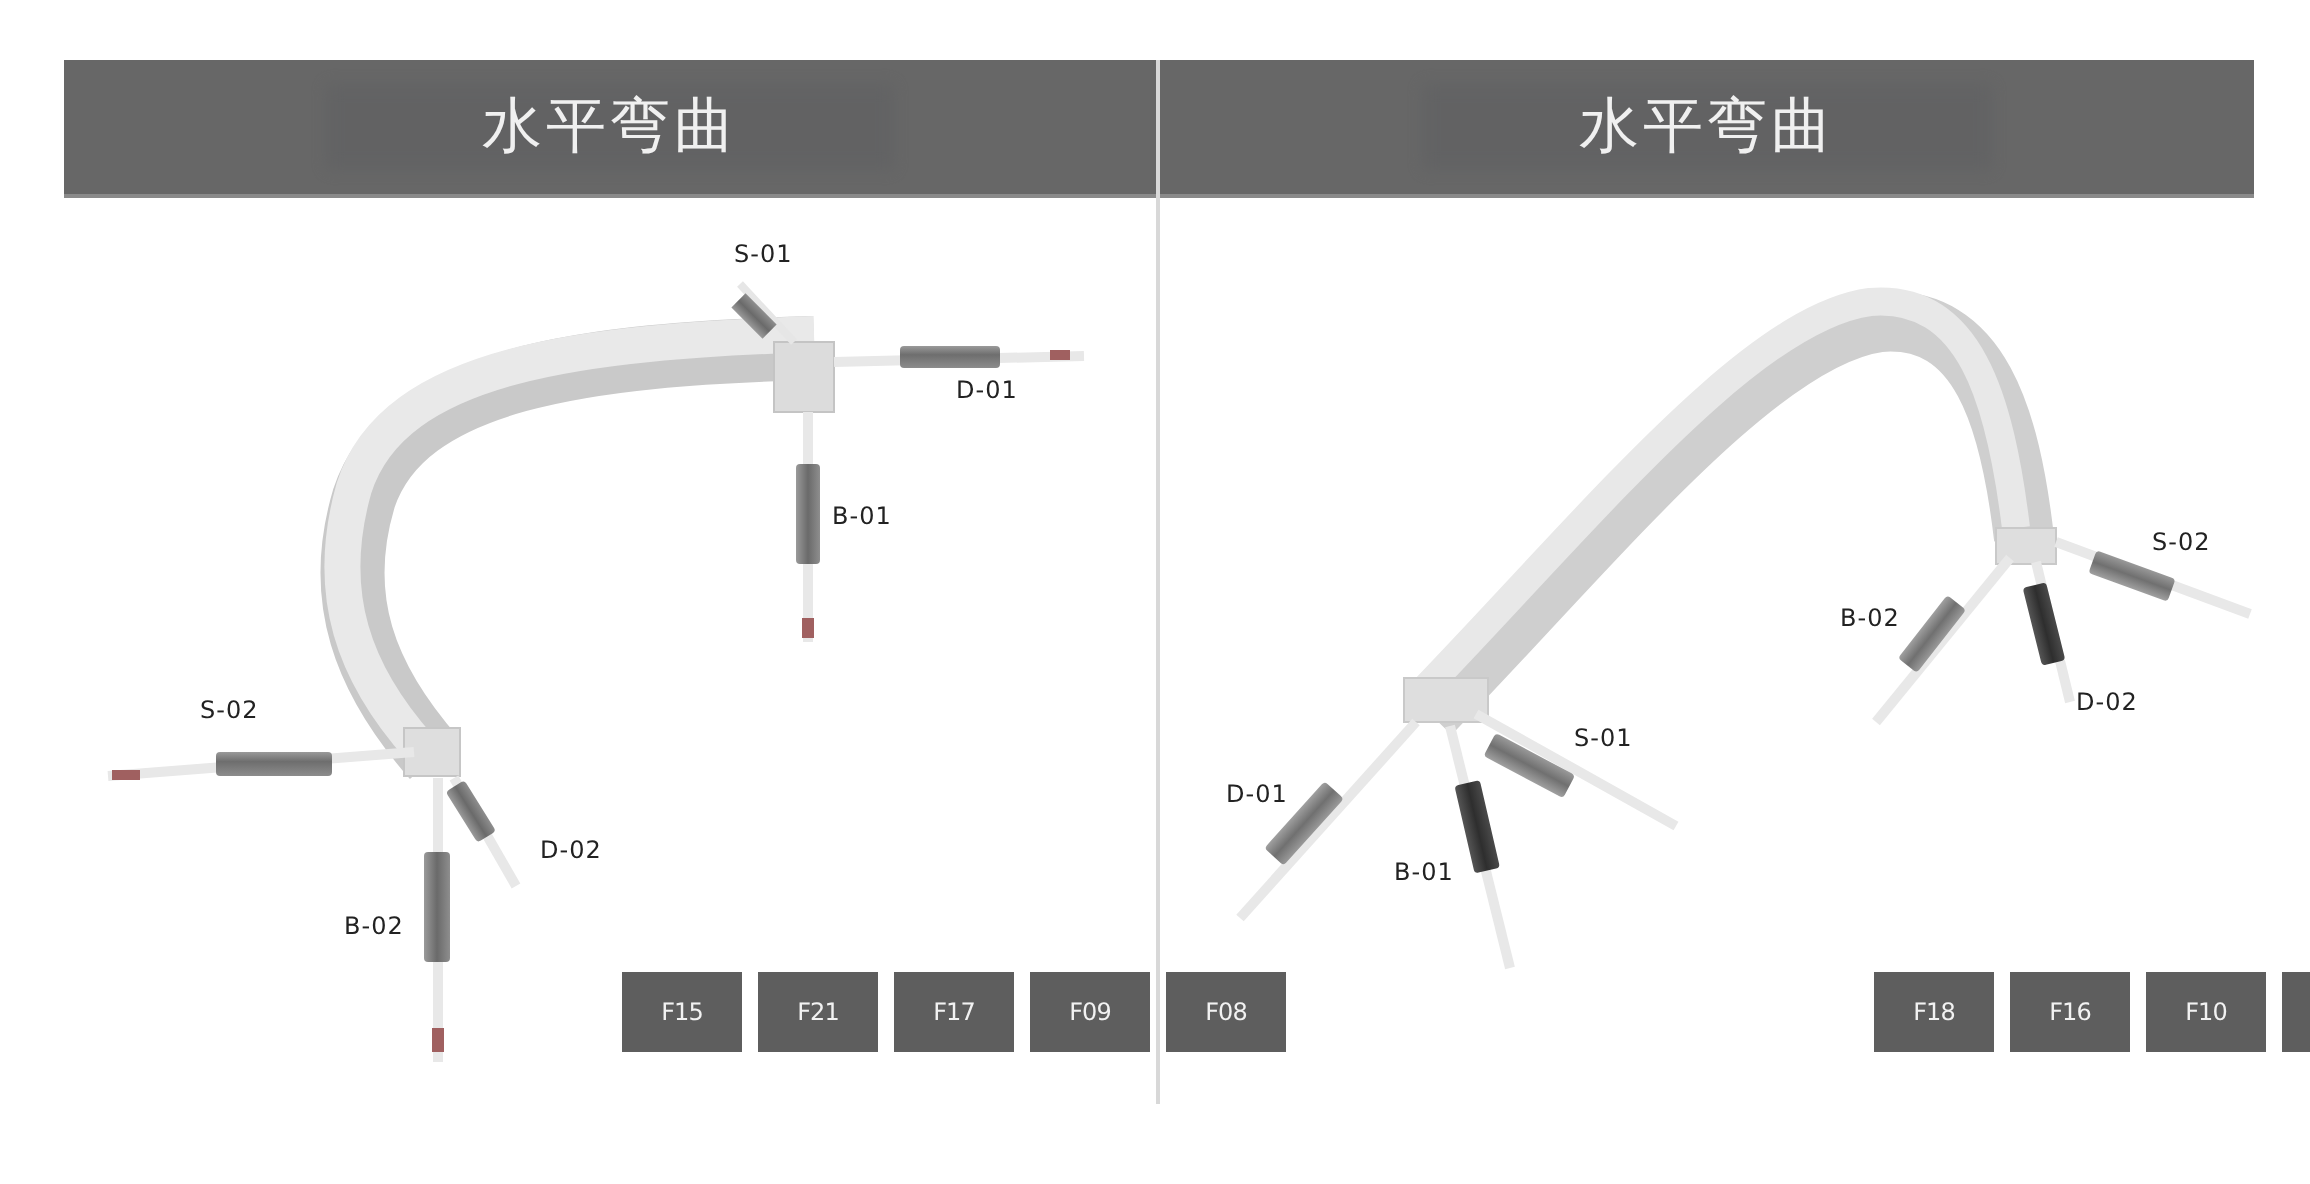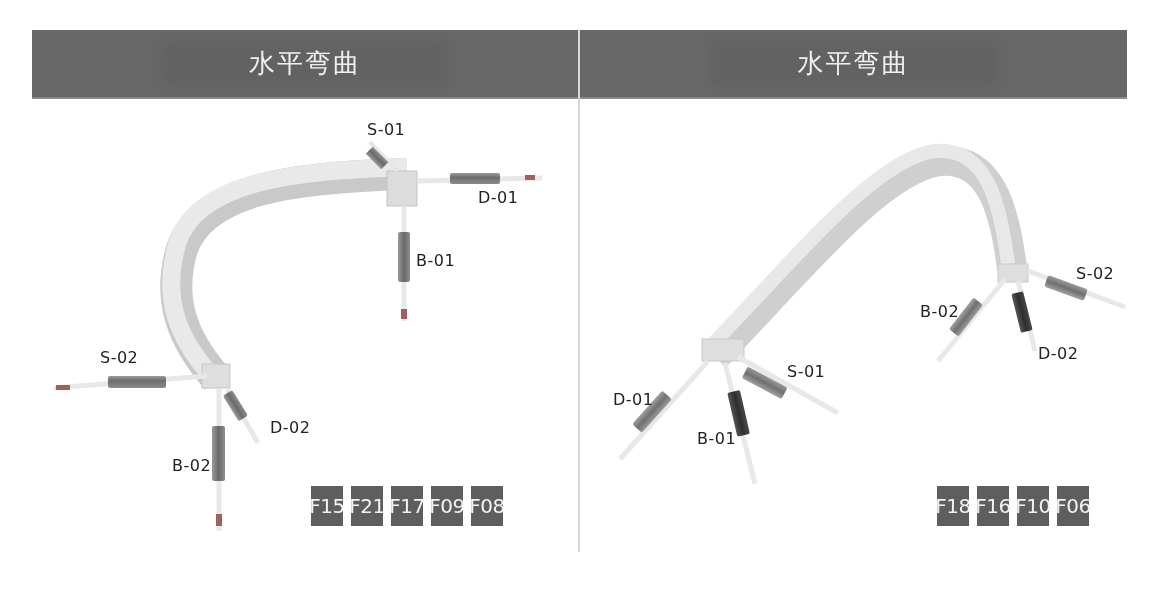--- a/index.html
+++ b/index.html
@@ -2,27 +2,27 @@
 <html><head>
 <meta charset="utf-8">
 <style>
   html,body{margin:0;padding:0;background:#ffffff;}
   body{width:1155px;height:592px;position:relative;overflow:hidden;font-family:"DejaVu Sans","Liberation Sans",sans-serif;}
   .panel{position:absolute;top:30px;height:522px;}
   .panel.left{left:32px;width:546px;}
   .panel.right{left:580px;width:547px;}
   .header{position:absolute;top:0;left:0;right:0;height:67px;background:#676767;border-bottom:2px solid #8a8a8a;display:flex;align-items:center;justify-content:center;}
   .header .glow{position:absolute;left:24%;right:24%;top:12px;bottom:12px;background:#5f6062;filter:blur(4px);opacity:.6;}
-  .header .title{position:relative;color:#f0f0f0;font-size:26px;letter-spacing:2px;}
+  .header .title{position:relative;color:#f0f0f0;font-size:30px;letter-spacing:2px;}
   .divider{position:absolute;left:578px;top:30px;width:2px;height:522px;background:#d8d8d8;}
   .stage{position:absolute;left:0;top:69px;width:100%;height:453px;}
   .stage svg{position:absolute;left:0;top:0;}
-  .lbl{position:absolute;font-family:"DejaVu Sans",sans-serif;font-size:16px;color:#222;letter-spacing:0.5px;}
+  .lbl{position:absolute;font-family:"DejaVu Sans",sans-serif;font-size:12px;color:#222;letter-spacing:0.5px;}
   .codes{position:absolute;display:flex;gap:8px;}
-  .code{width:32px;height:40px;background:#5e5e5e;color:#f2f2f2;font-size:20px;display:flex;align-items:center;justify-content:center;font-family:"DejaVu Sans",sans-serif;letter-spacing:-0.5px;}
+  .code{width:60px;height:40px;background:#5e5e5e;color:#f2f2f2;font-size:12px;display:flex;align-items:center;justify-content:center;font-family:"DejaVu Sans",sans-serif;letter-spacing:-0.5px;}
 </style>
 </head>
 <body>
 
 <div class="panel left">
   <div class="header">
     <div class="glow"></div>
     <span class="title">水平弯曲</span>
   </div>
   <div class="stage">

